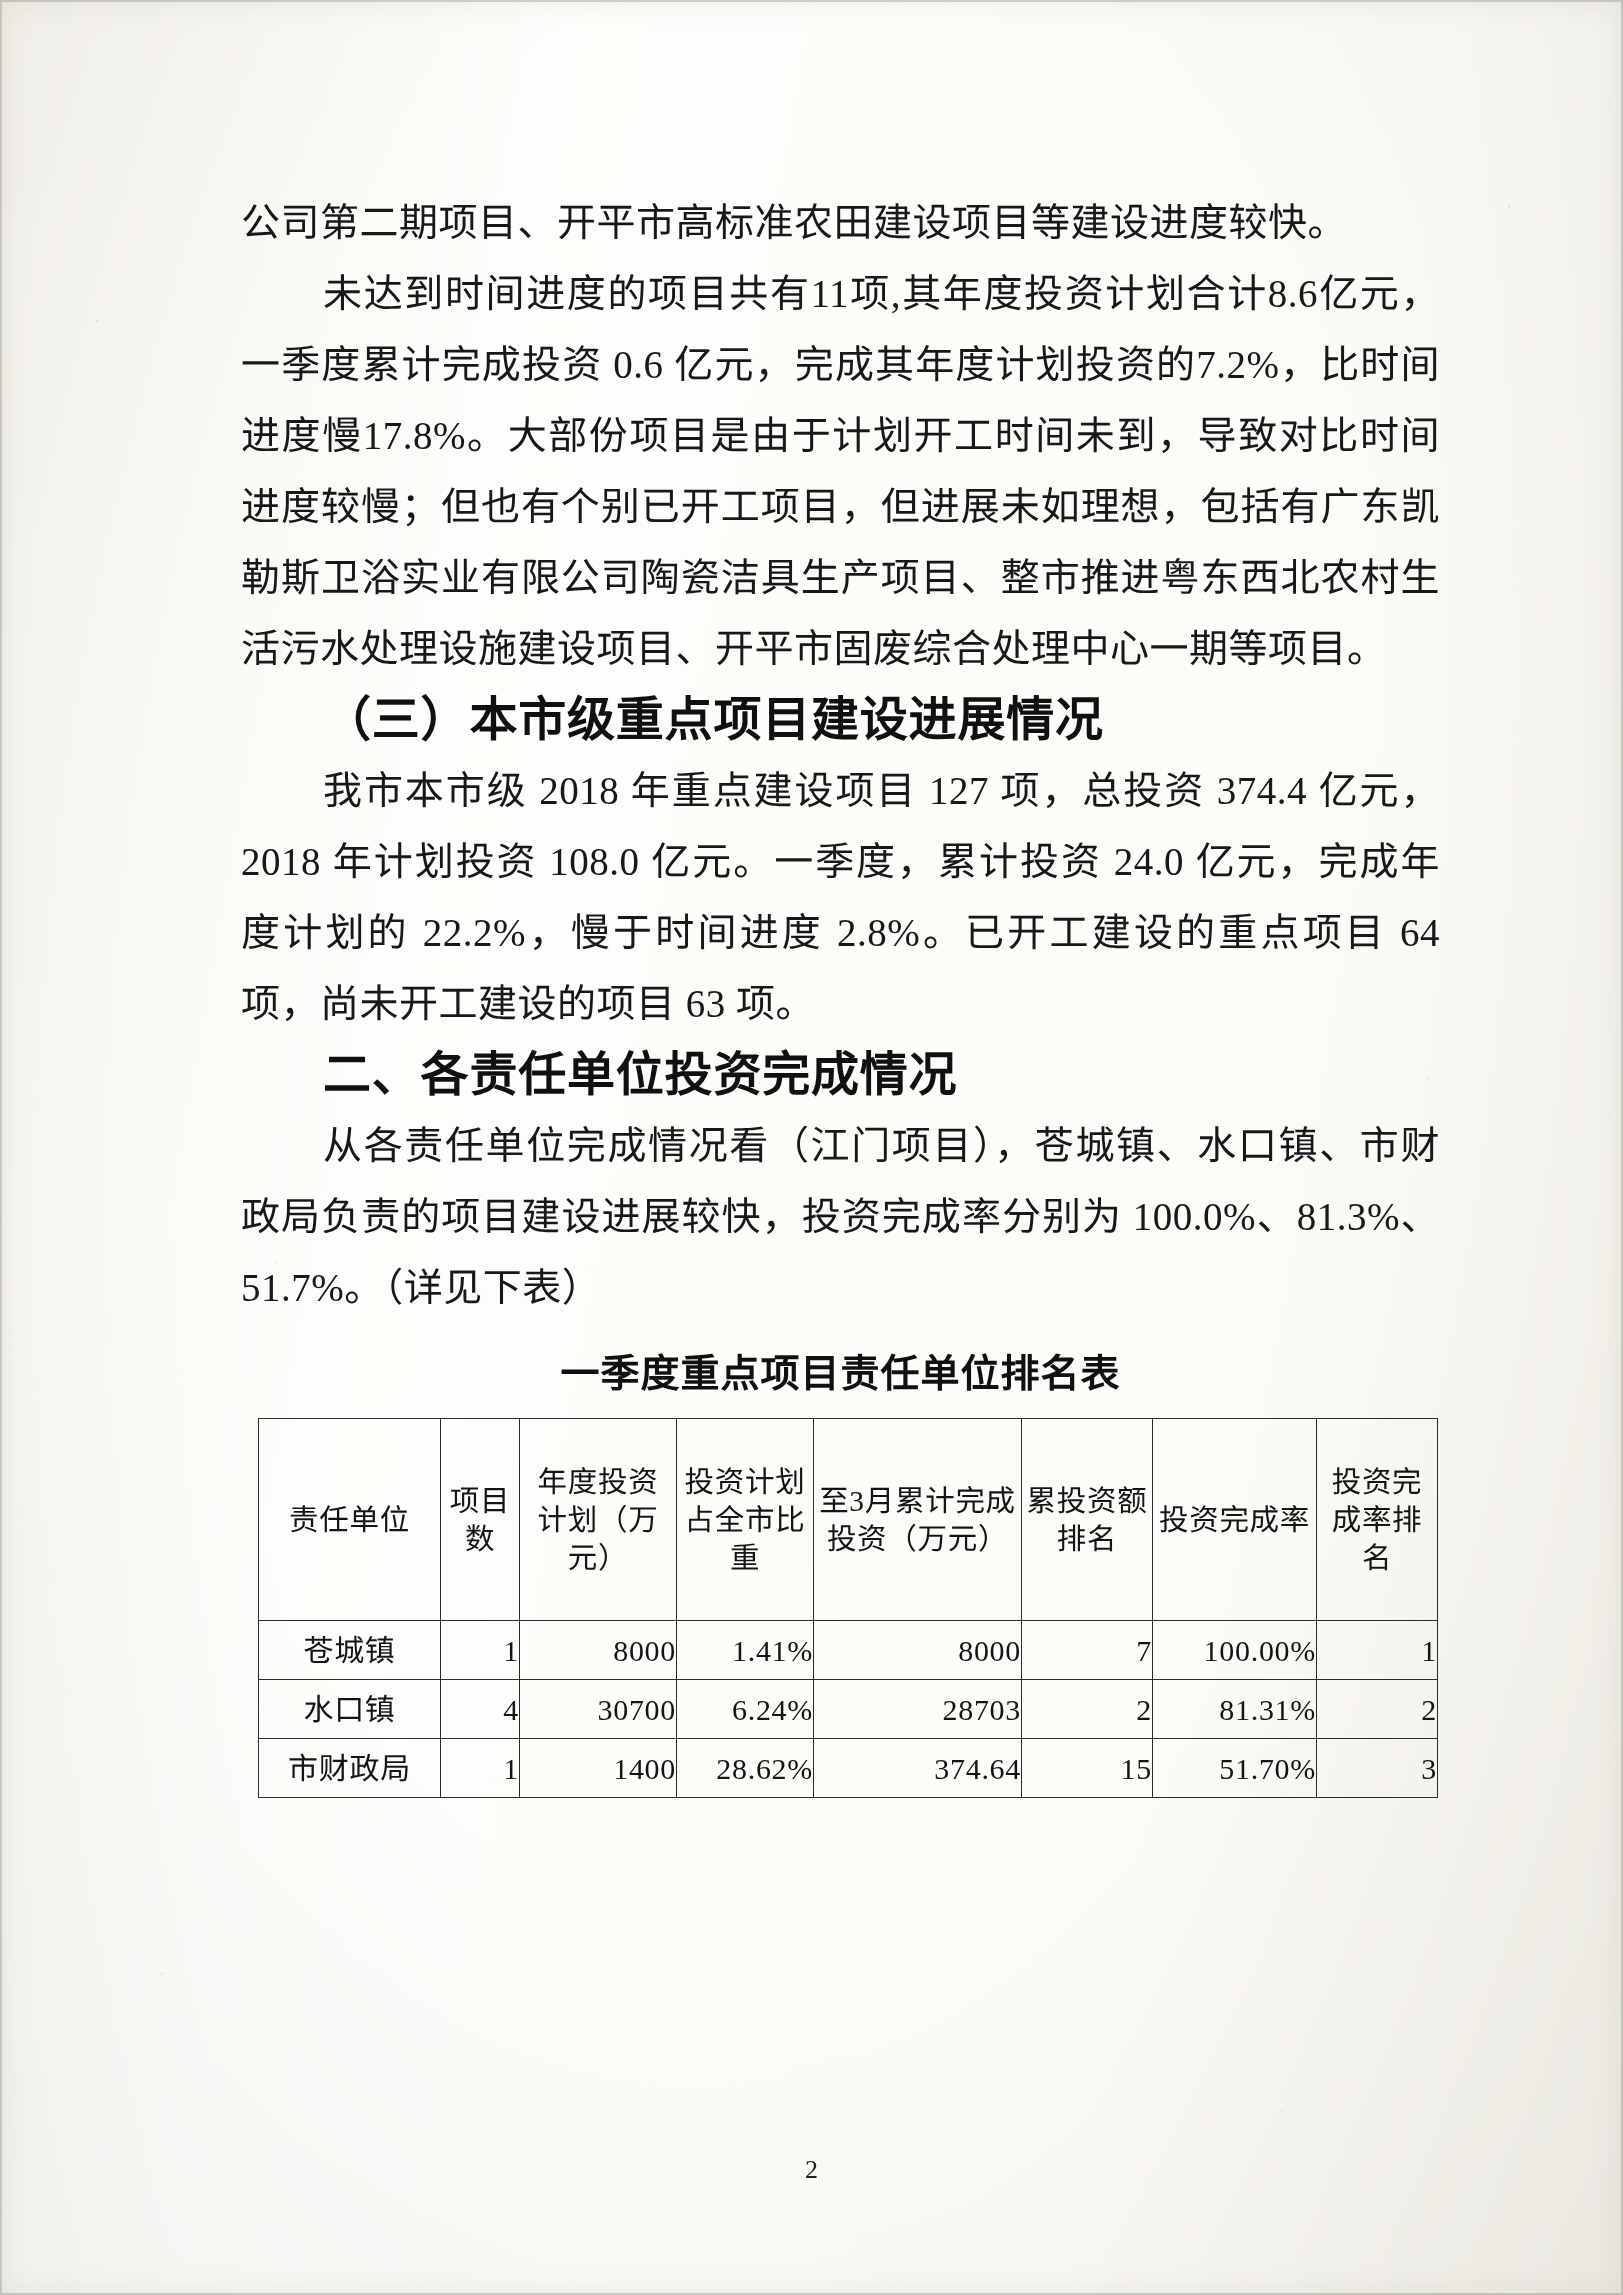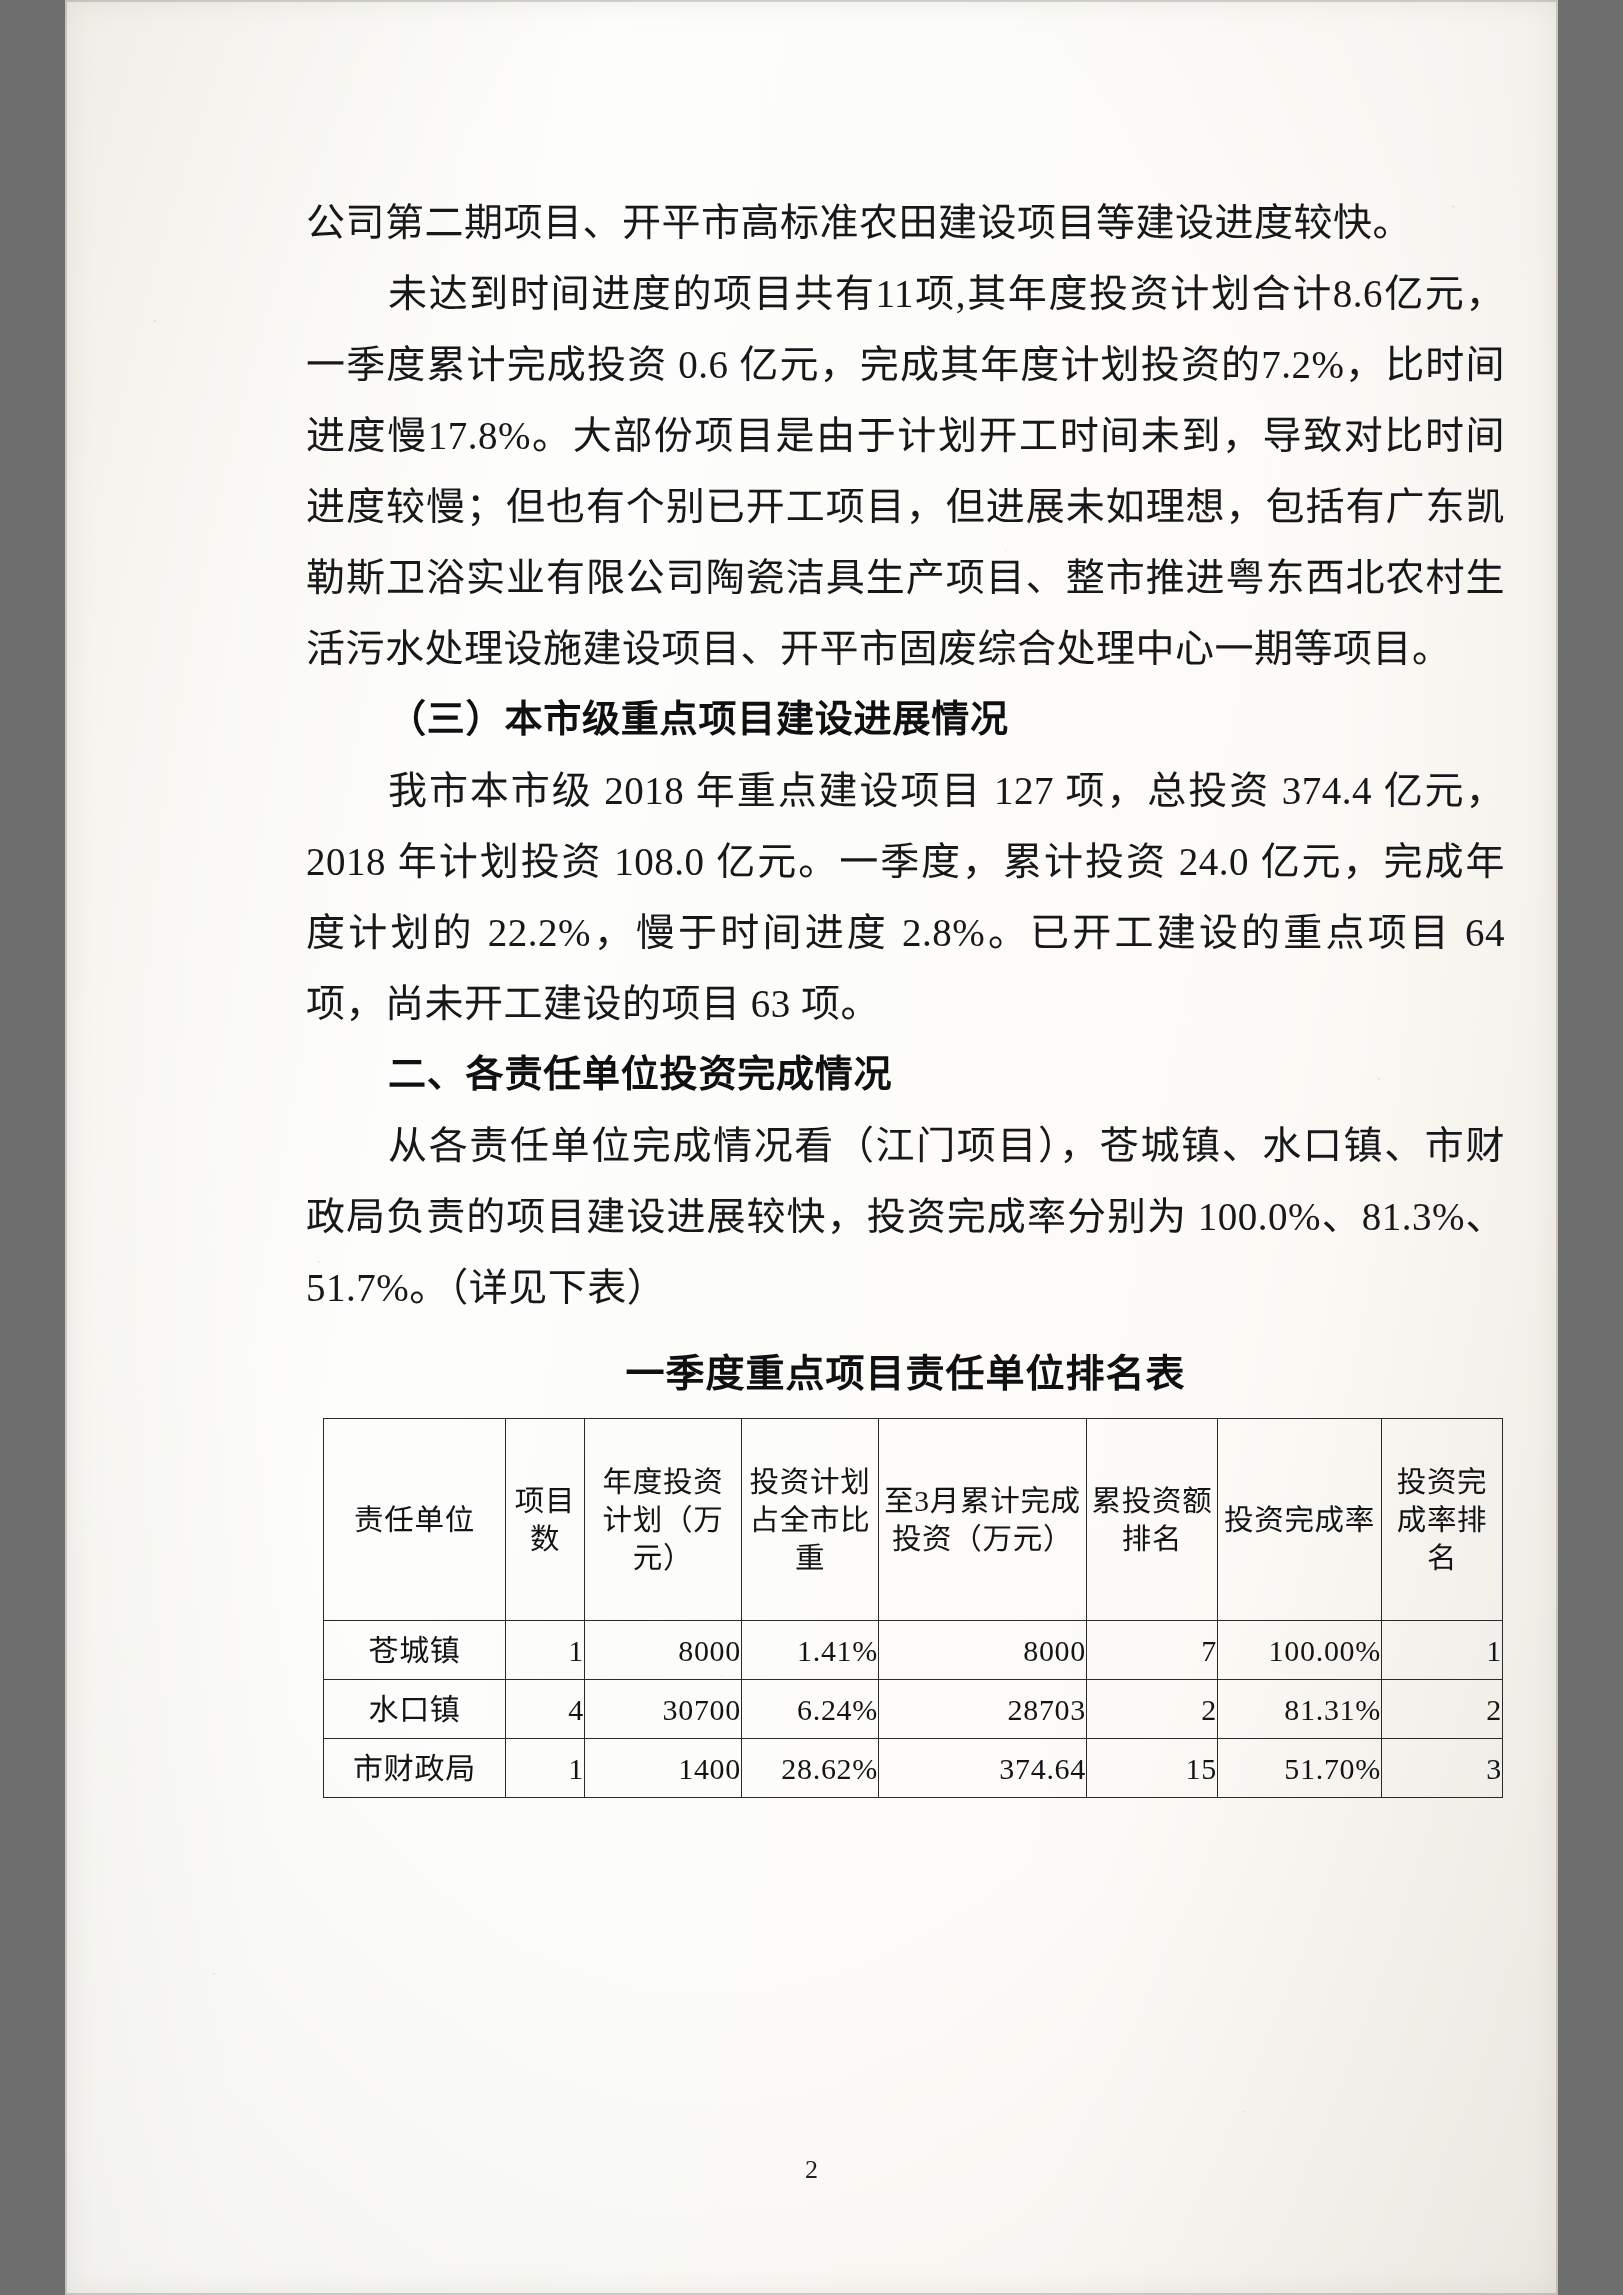--- a/index.html
+++ b/index.html
@@ -3,21 +3,21 @@
 <meta charset="utf-8">
 <title>一季度重点项目责任单位排名表</title>
 <style>
   html, body {
     margin: 0;
     padding: 0;
     background: #6e6e6e;
   }
   .page {
     position: relative;
-    width: 1493px;
+    width: 1623px;
     height: 2295px;
     margin: 0 auto;
     background: #fdfdfb;
     overflow: hidden;
     
     background-image:
       radial-gradient(ellipse at 48% 42%, rgba(255,255,255,0.0) 52%, rgba(150,145,135,0.10) 100%),
       linear-gradient(100deg, rgba(246,244,238,1) 0%, rgba(253,253,251,1) 28%, rgba(252,251,247,1) 72%, rgba(243,241,234,1) 100%);
   }
   
@@ -65,21 +65,21 @@
     text-justify: inter-character;
     letter-spacing: 0.5px;
     margin: 0;
     -webkit-font-smoothing: none;
   }
   .para.indent { text-indent: 82px; }
   .para.noindent { text-indent: 0; }
 
   .heading {
     font-family: Liberation Sans, sans-serif;
-    font-size: 38px;
+    font-size: 48px;
     line-height: 71px;
     font-weight: bold;
     color: #101013;
     text-indent: 82px;
     margin: 0;
     letter-spacing: 0.8px;
   }
 
   .table-title {
     font-family: "Liberation Serif", "DejaVu Serif", serif;

